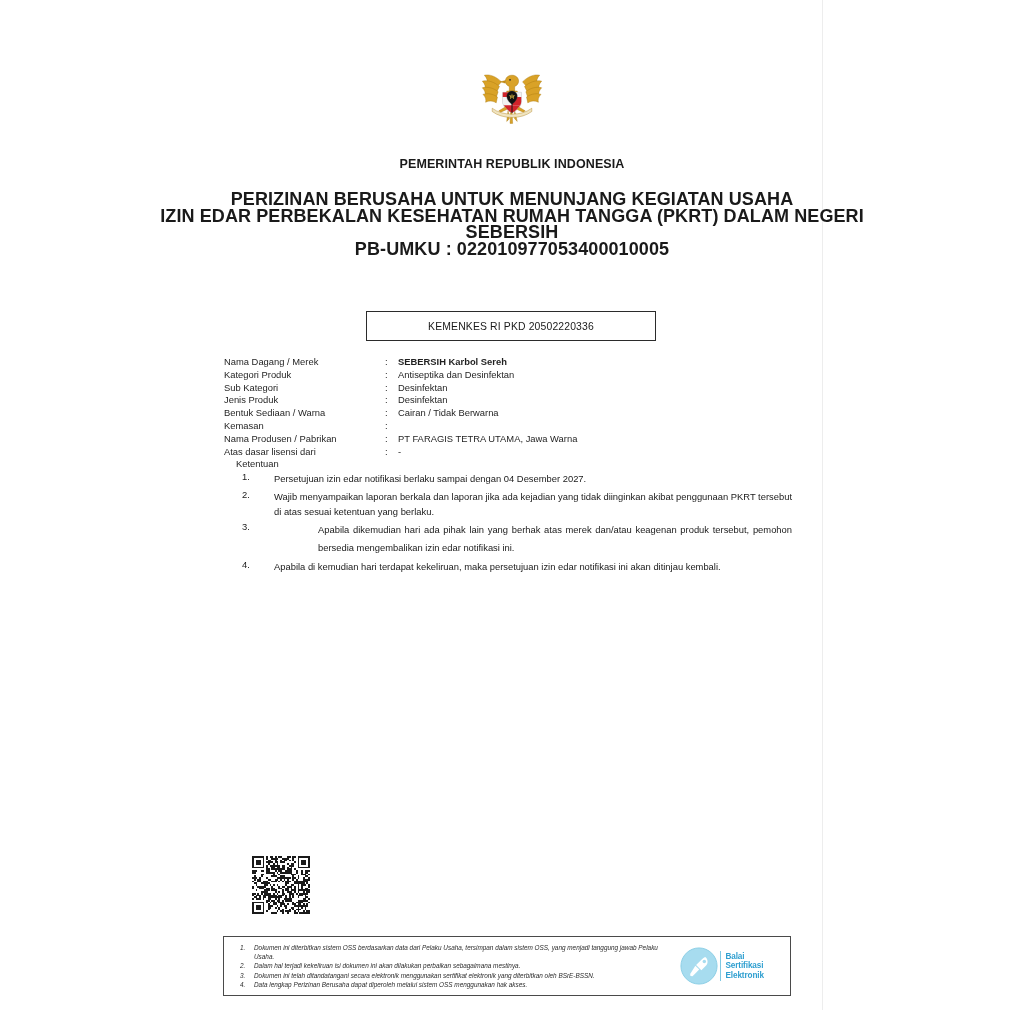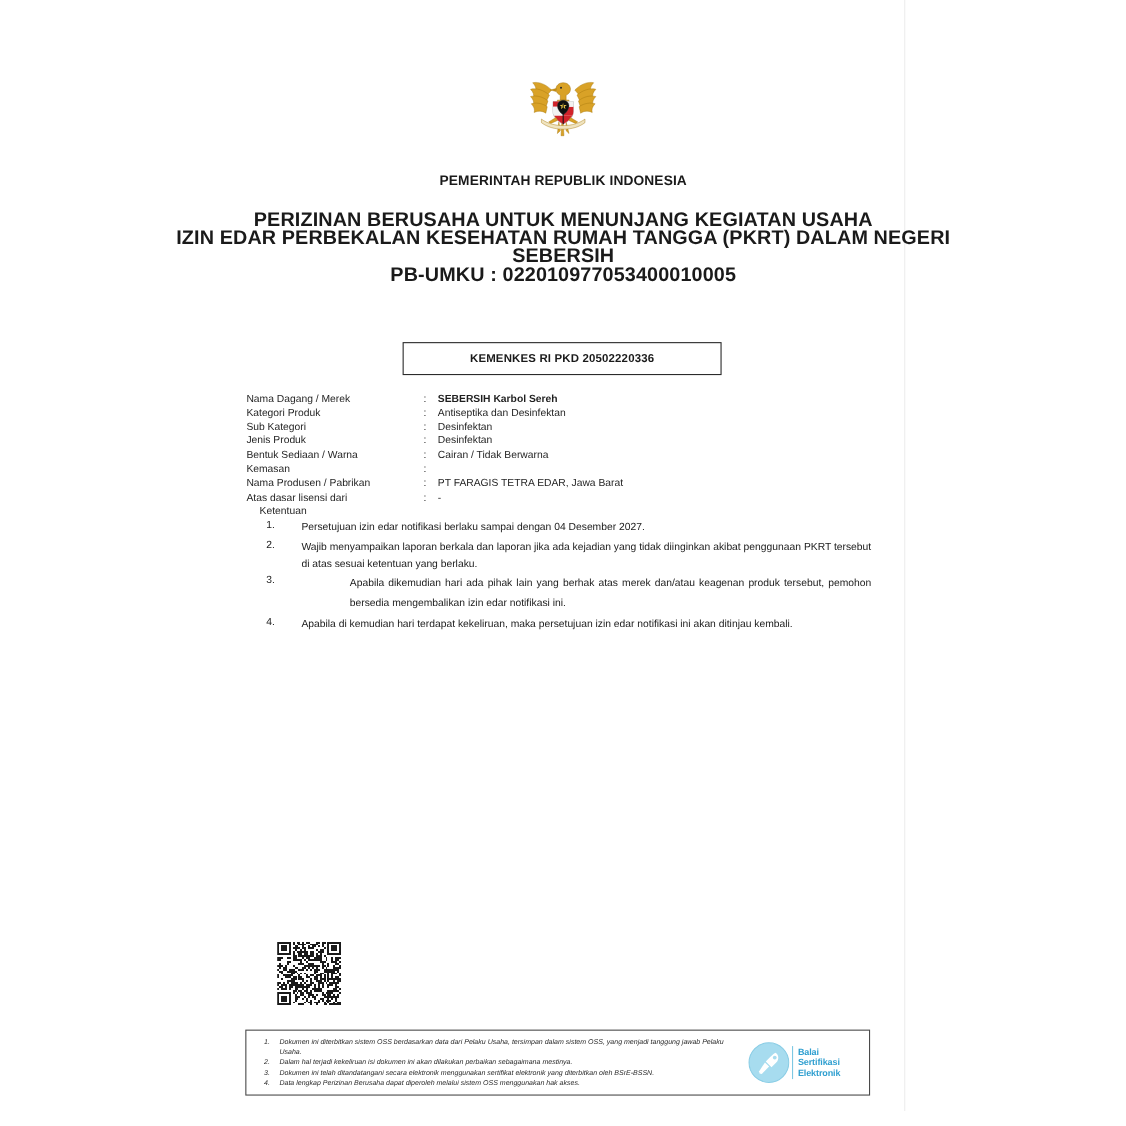--- a/index.html
+++ b/index.html
@@ -90,21 +90,21 @@
     width: 290px;
     height: 30px;
     border: 1.3px solid #2b2b2b;
     box-sizing: border-box;
     display: flex;
     align-items: center;
     justify-content: center;
   }
   .cert-box-text {
     font-size: 10.4px;
-    font-weight: bold;
+    font-weight: normal;
     letter-spacing: 0.15px;
   }
 
   
   .fields {
     position: absolute;
     left: 224px;
     top: 356px;
     width: 570px;
     font-size: 9.4px;
@@ -323,21 +323,21 @@
     </div>
 
     <div class="field-row">
       <span class="f-label">Kemasan</span>
       <span class="f-colon">:</span>
     </div>
 
     <div class="field-row">
       <span class="f-label">Nama Produsen / Pabrikan</span>
       <span class="f-colon">:</span>
-      <span class="f-value">PT FARAGIS TETRA EDAR, Jawa Barat</span>
+      <span class="f-value">PT FARAGIS TETRA UTAMA, Jawa Warna</span>
     </div>
 
     <div class="field-row">
       <span class="f-label">Atas dasar lisensi dari</span>
       <span class="f-colon">:</span>
       <span class="f-value">-</span>
     </div>
 
   </div>
 

